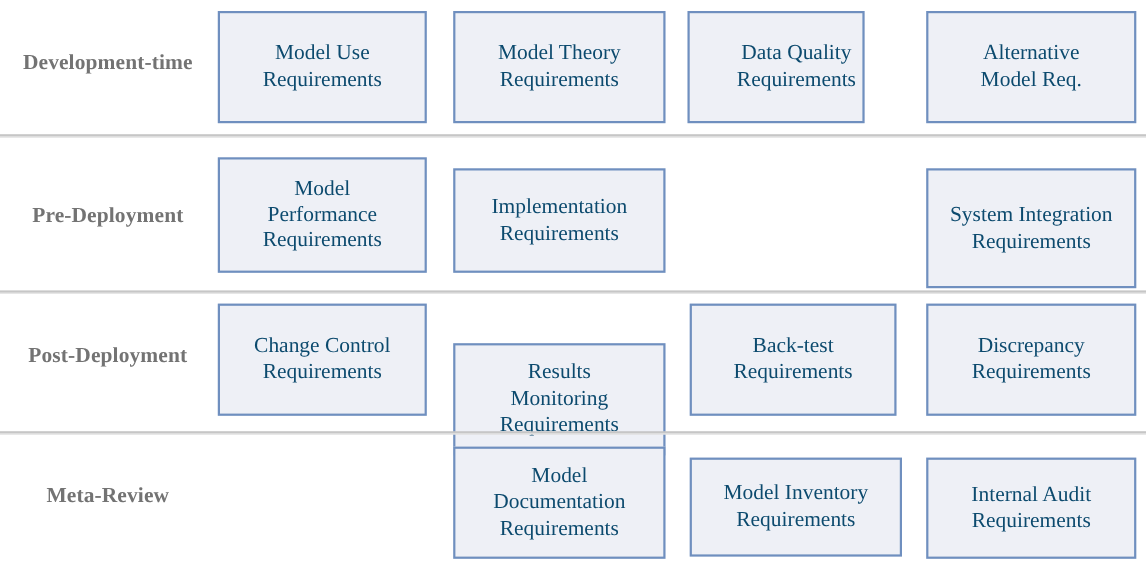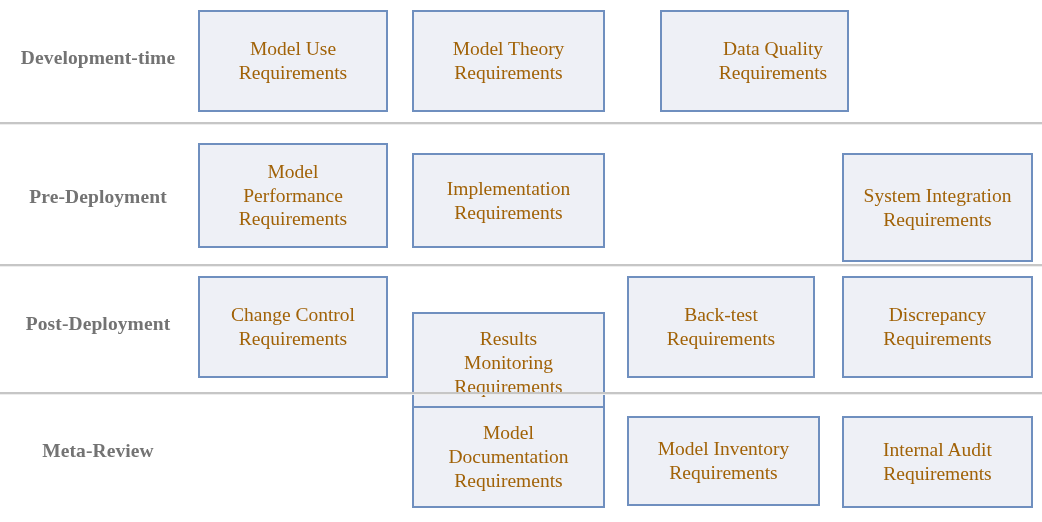--- a/index.html
+++ b/index.html
@@ -53,21 +53,21 @@
   
   .req-box {
     position: absolute;
     box-sizing: border-box;
     background: #eef0f6;
     border: 2px solid #6f8fbf;
     display: flex;
     align-items: center;
     justify-content: center;
     text-align: center;
-    color: #a16207;
+    color: #0c4a6e;
     font-size: 19.5px;
     line-height: 1.22;
     padding: 2px 4px;
     white-space: pre-line;
     overflow: visible;
   }
   .req-box .req-text {
     display: block;
     width: 100%;
   }
@@ -86,25 +86,29 @@
     <div class="req-box" style="left:198px;top:10px;width:190px;height:102px;">
       <span class="req-text">Model Use
 Requirements</span>
     </div>
 
     <div class="req-box" style="left:412px;top:10px;width:193px;height:102px;">
       <span class="req-text">Model Theory
 Requirements</span>
     </div>
 
-    <div class="req-box" style="left:660px;top:10px;width:189px;height:102px;padding-left:41px;">
+    <div class="req-box" style="left:625px;top:10px;width:161px;height:102px;padding-left:41px;">
       <span class="req-text">Data Quality
 Requirements</span>
     </div>
 
+    <div class="req-box" style="left:842px;top:10px;width:191px;height:102px;">
+      <span class="req-text">Alternative
+Model Req.</span>
+    </div>
   </div>
 
   <div class="row-divider" style="top:122px;"></div>
 
   <div class="row" style="top:125px;height:139px;">
     <div class="stage-label" style="top:61px;">Pre-Deployment</div>
 
     <div class="req-box" style="left:198px;top:18px;width:190px;height:105px;">
       <span class="req-text">Model
 Performance

